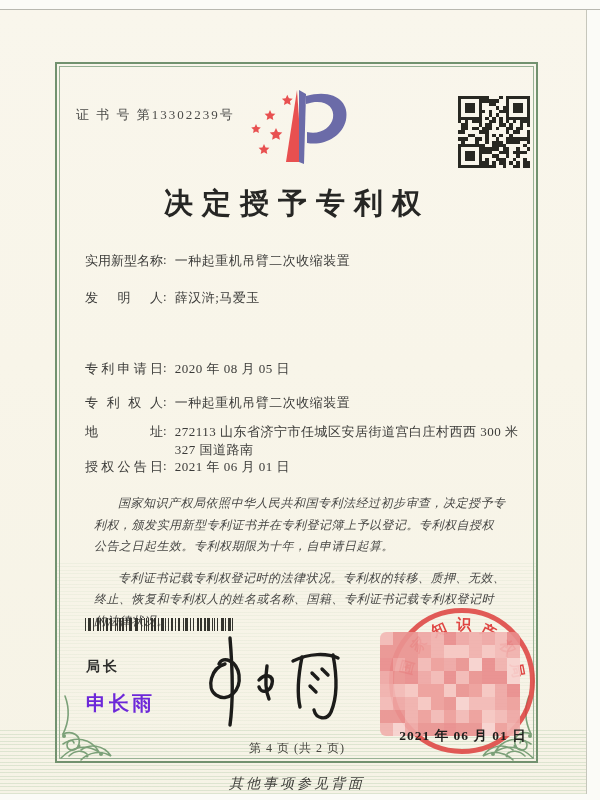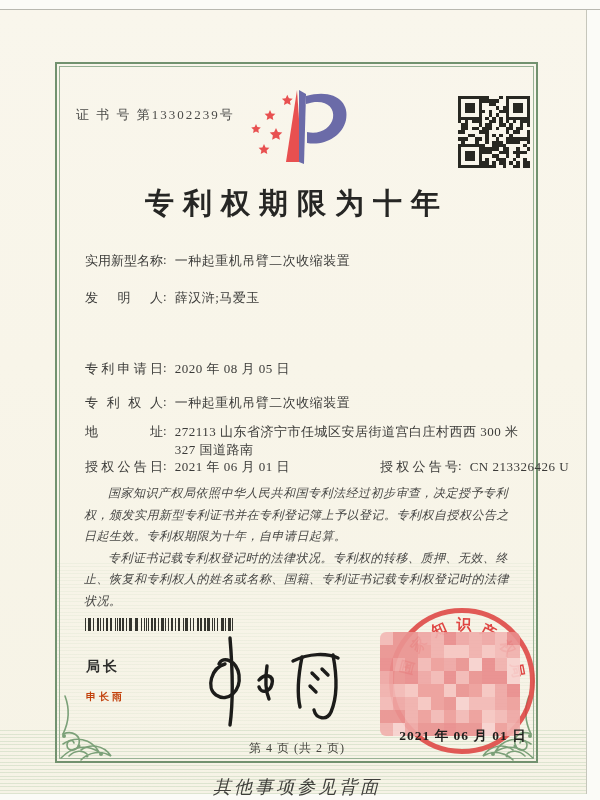--- a/index.html
+++ b/index.html
@@ -32,42 +32,42 @@
 
   .field-row{position:absolute;left:85px;z-index:4;font-size:13px;color:#3b3b39;}
   .f-label{display:inline-block;width:78px;text-align:justify;text-align-last:justify;
     vertical-align:top;color:#3b3b39;}
   .f-colon{display:inline-block;margin-right:8px;vertical-align:top;}
   .f-value{display:inline-block;letter-spacing:0.5px;vertical-align:top;max-width:358px;white-space:pre-line;line-height:18px;}
   .row-second-col{position:absolute;left:295px;top:0;white-space:nowrap;}
 
   .paragraphs{position:absolute;left:84px;top:483px;width:432px;z-index:4;
     font-size:12px;line-height:21.5px;color:#474745;font-style:italic;letter-spacing:0.5px;}
-  .paragraphs p{margin:0;text-indent:2em;}
+  .paragraphs p{margin:10px;text-indent:2em;}
 
   .barcode{position:absolute;left:85px;top:618px;width:150px;height:13px;z-index:4;}
   .director-title{position:absolute;left:86px;top:658px;font-size:14px;font-weight:700;
     letter-spacing:3px;color:#2e2e2c;z-index:4;font-family:"Liberation Sans",sans-serif;}
-  .director-name{position:absolute;left:86px;top:690px;font-size:10px;font-weight:700;
-    letter-spacing:3px;color:#c2410c;z-index:4;font-family:"Liberation Sans",sans-serif;}
+  .director-name{position:absolute;left:86px;top:690px;font-size:20px;font-weight:700;
+    letter-spacing:3px;color:#6d28d9;z-index:4;font-family:"Liberation Sans",sans-serif;}
   .signature{position:absolute;left:193px;top:628px;width:168px;height:102px;z-index:5;}
 
   .seal{position:absolute;left:389px;top:608px;width:146px;height:146px;z-index:5;}
   .seal-ring{position:absolute;inset:0;border-radius:50%;border:5px solid rgba(222,68,66,0.88);box-sizing:border-box;}
   .seal-arc span{position:absolute;left:50%;top:50%;font-size:15px;font-weight:700;
     color:#df4643;font-family:"Liberation Sans",sans-serif;}
   .seal-mosaic{position:absolute;left:380px;top:632px;width:140px;height:104px;z-index:6;
     display:grid;opacity:0.92;border-radius:6px;overflow:hidden;}
   .seal-date{position:absolute;left:388px;top:727px;width:150px;text-align:center;
     font-size:13.5px;font-weight:700;color:#1e1e1c;z-index:7;letter-spacing:1px;}
 
   .page-note{position:absolute;left:0;top:740px;width:594px;text-align:center;
     font-size:12px;color:#45453f;z-index:4;letter-spacing:1px;}
   .back-note{position:absolute;left:0;top:775px;width:594px;text-align:center;
-    font-size:18px;color:#3f3f3b;z-index:4;font-style:italic;letter-spacing:3px;}
+    font-size:14px;color:#3f3f3b;z-index:4;font-style:italic;letter-spacing:3px;}
 </style>
 </head>
 <body>
 
 <div class="stage">
   <div class="paper"></div>
   <div class="edge-top"></div>
   <div class="edge-right"></div>
   <div class="guilloche-faint"></div>
   <div class="guilloche"></div>
@@ -366,43 +366,40 @@
         <rect x="9" y="20" width="1" height="1"></rect>
         <rect x="10" y="20" width="1" height="1"></rect>
         <rect x="13" y="20" width="1" height="1"></rect>
         <rect x="16" y="20" width="1" height="1"></rect>
         <rect x="17" y="20" width="1" height="1"></rect>
         <rect x="19" y="20" width="1" height="1"></rect>
         <rect x="20" y="20" width="1" height="1"></rect>
       </g>
     </svg>
 
-  <div class="title">专利权期限为十年</div>
+  <div class="title">决定授予专利权</div>
 
   <div class="field-row" style="top:252px">
     <span class="f-label">实用新型名称</span><span class="f-colon">:</span><span class="f-value">一种起重机吊臂二次收缩装置</span>
   </div>
   <div class="field-row" style="top:289px">
     <span class="f-label">发明人</span><span class="f-colon">:</span><span class="f-value">薛汉浒;马爱玉</span>
   </div>
   <div class="field-row" style="top:360px">
     <span class="f-label">专利申请日</span><span class="f-colon">:</span><span class="f-value">2020 年 08 月 05 日</span>
   </div>
   <div class="field-row" style="top:394px">
     <span class="f-label">专利权人</span><span class="f-colon">:</span><span class="f-value">一种起重机吊臂二次收缩装置</span>
   </div>
   <div class="field-row" style="top:423px">
     <span class="f-label">地址</span><span class="f-colon">:</span><span class="f-value">272113 山东省济宁市任城区安居街道宫白庄村西西 300 米
 327 国道路南</span>
   </div>
   <div class="field-row" style="top:458px;width:432px">
     <span class="f-label">授权公告日</span><span class="f-colon">:</span><span class="f-value">2021 年 06 月 01 日</span>
-    <span class="row-second-col">
-      <span class="f-label">授权公告号</span><span class="f-colon">:</span><span class="f-value">CN 213326426 U</span>
-    </span>
   </div>
 
   <div class="paragraphs">
     <p>国家知识产权局依照中华人民共和国专利法经过初步审查，决定授予专利权，颁发实用新型专利证书并在专利登记簿上予以登记。专利权自授权公告之日起生效。专利权期限为十年，自申请日起算。</p>
     <p>专利证书记载专利权登记时的法律状况。专利权的转移、质押、无效、终止、恢复和专利权人的姓名或名称、国籍、专利证书记载专利权登记时的法律状况。</p>
   </div>
 
   <svg class="barcode" id="barcode-svg" viewBox="0 0 150 13" preserveAspectRatio="none">
       <rect x="0" y="0" width="1" height="13" fill="#34342e"></rect>
       <rect x="3" y="0" width="3" height="13" fill="#34342e"></rect>

